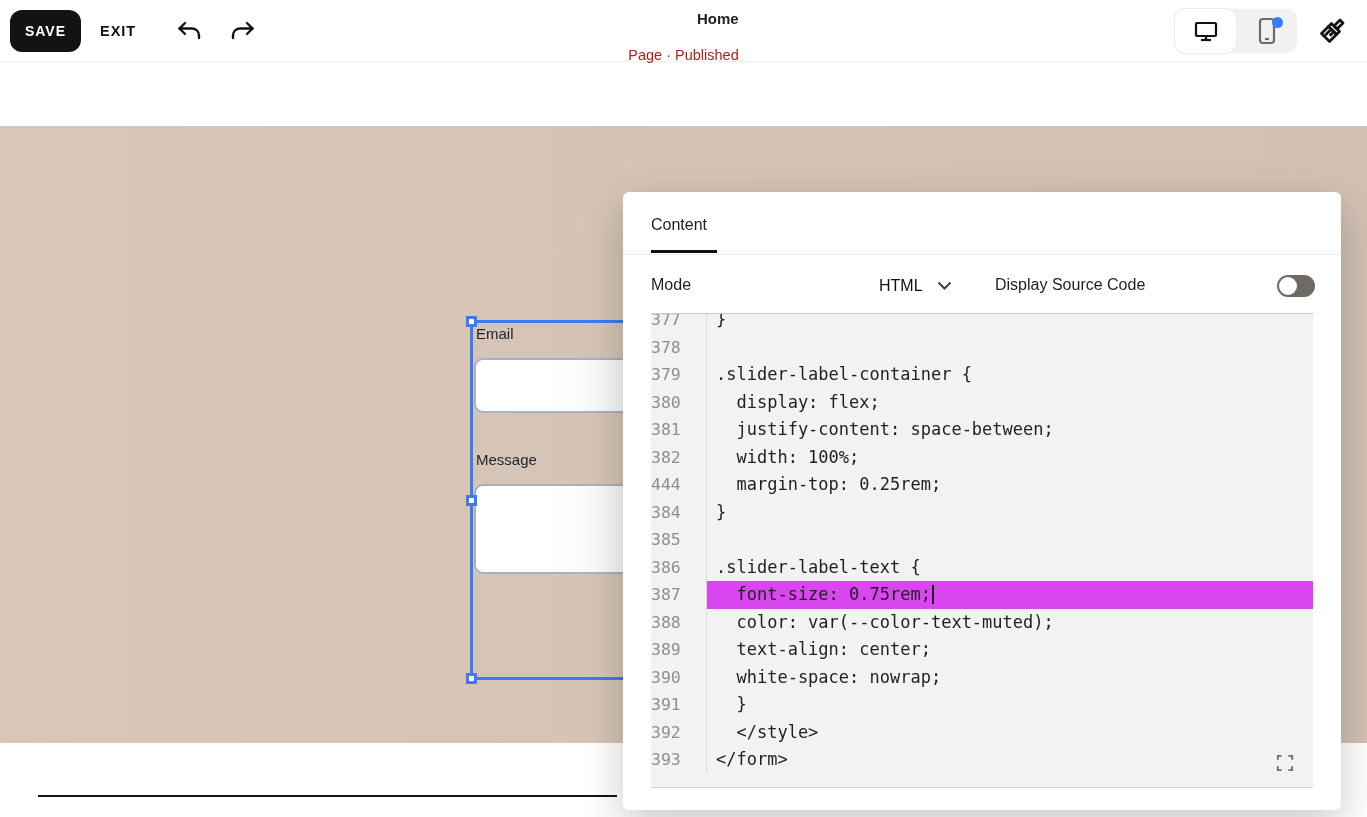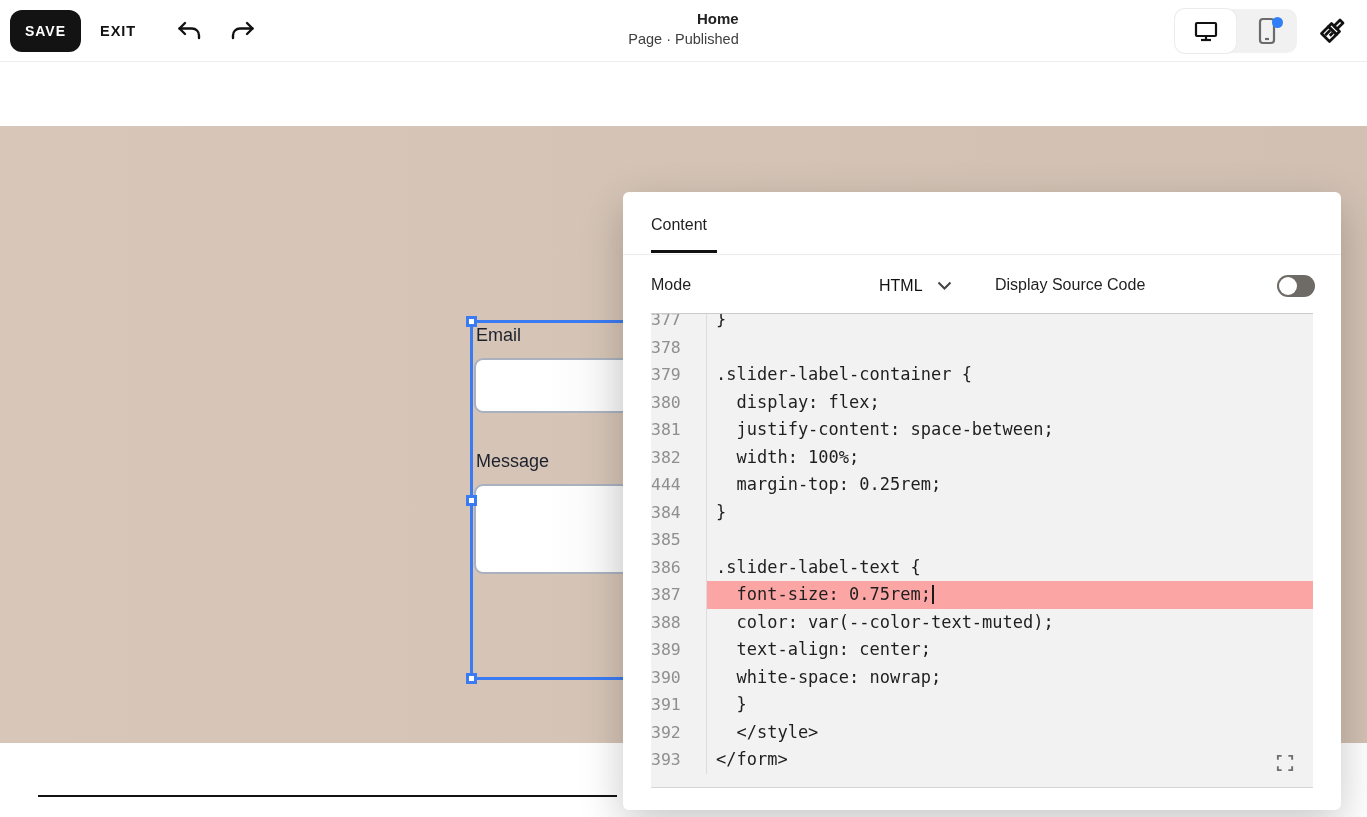--- a/index.html
+++ b/index.html
@@ -14,38 +14,38 @@
               color:#fff; border:none; border-radius:12px; font-family:"Liberation Sans",sans-serif;
               font-size:14px; font-weight:700; letter-spacing:1px; cursor:pointer; }
   .exit-btn { position:absolute; left:100px; top:10px; height:42px; background:none; border:none;
               font-family:"Liberation Sans",sans-serif; font-size:14.5px; font-weight:700;
               letter-spacing:1px; color:#111; cursor:pointer; }
   .icon-btn { position:absolute; width:38px; height:38px; top:12px; background:none; border:none;
               display:flex; align-items:center; justify-content:center; cursor:pointer; }
   .undo-btn { left:170px; } .redo-btn { left:224px; }
   .title-wrap { position:absolute; left:50%; top:10px; transform:translateX(-50%); text-align:center; }
   .page-title { font-size:15px; font-weight:700; color:#222;text-align:right; }
-  .page-subtitle { font-size:14.5px; color:#404040; margin-top:4px; }
+  .page-subtitle { font-size:14.5px; color:#b91c1c; margin-top:20px; }
   .device-toggle { position:absolute; left:1175px; top:9px; width:122px; height:44px;
                    background:#f1f1f1; border-radius:10px; display:flex; }
   .device-seg { width:61px; height:44px; display:flex; align-items:center; justify-content:center;
                 border:none; background:none; border-radius:10px; cursor:pointer; position:relative; }
   .device-seg.active { background:#fff; box-shadow:0 0 0 1px #ececec; }
   .notif-dot { position:absolute; top:8px; right:14px; width:11px; height:11px; border-radius:50%;
                background:#2f80f7; }
   .brush-btn { left:1310px; top:11px; width:44px; height:40px; }
 
   
   .canvas { position:absolute; left:0; top:62px; width:1367px; height:755px; background:#fff; }
   .beige { position:absolute; left:0; top:64px; width:1367px; height:617px;
            background:linear-gradient(90deg,#d8c7b8,#d2c1b3); }
   .divider-line { position:absolute; left:38px; top:733px; width:579px; height:2px; background:#131313; }
 
   
-  .field-label { position:absolute; left:476px; font-size:18px; font-weight:500; color:#1d212d; }
+  .field-label { position:absolute; left:476px; font-size:15px; font-weight:500; color:#1d212d; }
   .email-label { top:199px; }
   .message-label { top:325px; }
   .text-input { position:absolute; left:474px; width:200px; border:2px solid #a9b1bf; border-radius:9px;
                 background:linear-gradient(90deg,#ffffff 35%,#f3f3f4); outline:none;
                 font-family:"Liberation Sans",sans-serif; font-size:16px; padding:6px 10px; color:#1d212d; }
   .email-input { top:232px; height:55px; }
   .message-input { top:358px; height:90px; resize:none; }
 
   
   .sel { position:absolute; background:#3a7bf2; z-index:5; }
@@ -72,21 +72,21 @@
 
   
   .editor { position:absolute; left:28px; top:121px; width:662px; height:475px; background:#f2f2f2;
             border-top:1px solid #cbcbcb; border-bottom:1px solid #d6d6d6; overflow:hidden; }
   .code-scroll { margin-top:-8px; }
   .code-row { display:flex; height:27.5px; line-height:27.5px;
               font-family:"DejaVu Sans Mono", monospace; font-size:17px; }
   .gutter { width:56px; flex:0 0 56px; text-align:right; padding-right:28px; color:#8f8f8f;
             border-right:1px solid #dcdcdc; font-size:16.5px; }
   .code-text { flex:1; padding-left:9px; white-space:pre; color:#1f1f1f; }
-  .code-row.active .code-text { background:#fca5a5; }
+  .code-row.active .code-text { background:#d946ef; }
   .caret { display:inline-block; width:2px; height:19px; background:#1a1a1a; vertical-align:-4px; margin-left:1px; }
   .expand-btn { position:absolute; right:16px; bottom:12px; width:24px; height:24px; background:none;
                 border:none; cursor:pointer; display:flex; align-items:center; justify-content:center; }
 
   svg { display:block; }
 </style>
 </head>
 <body>
 
 <div class="app">

